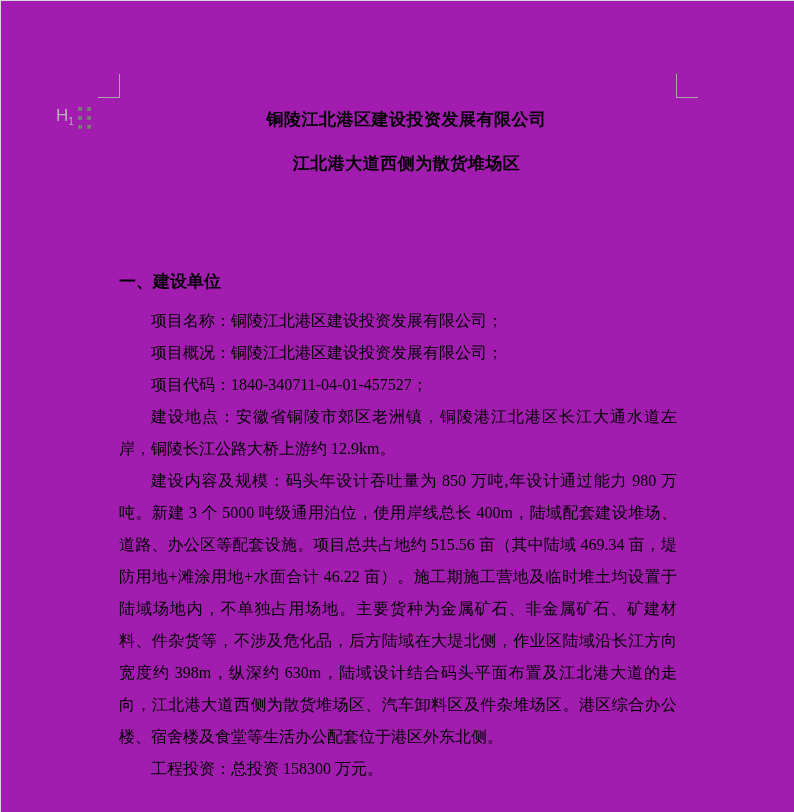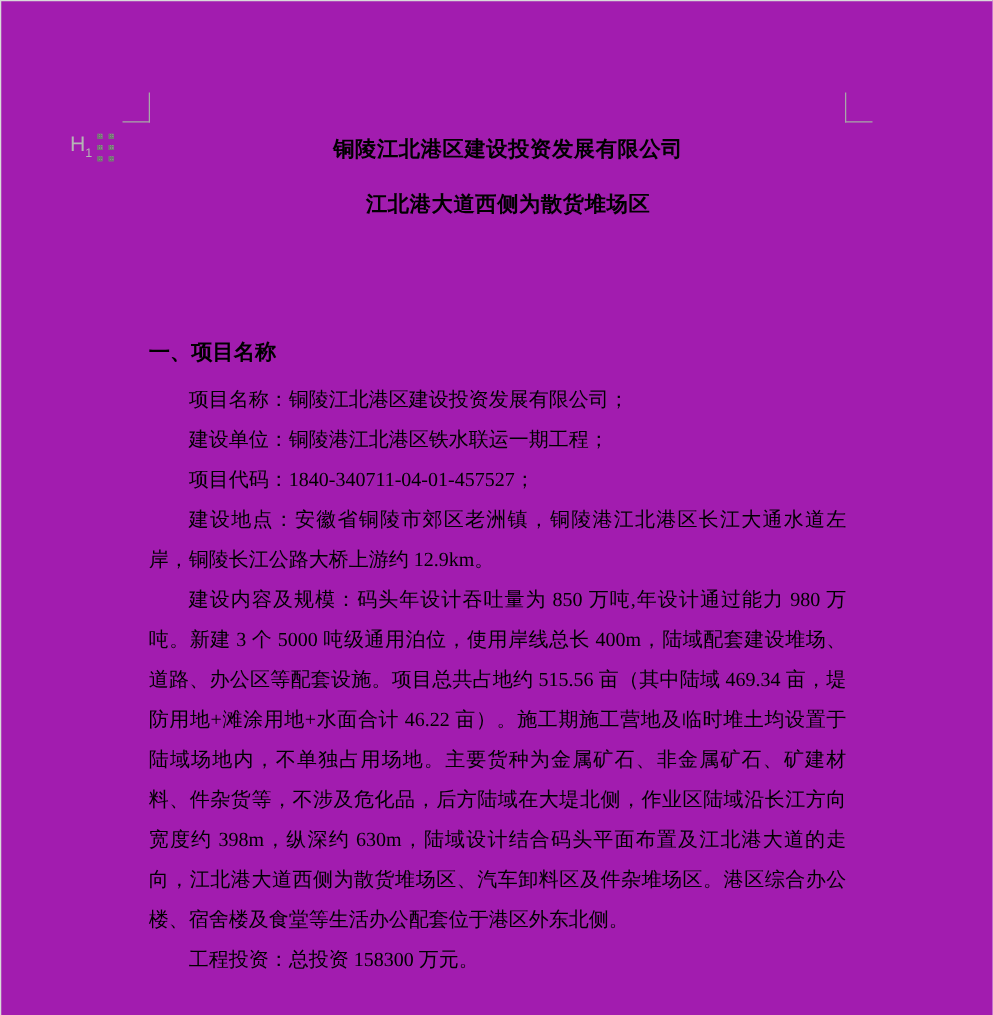--- a/index.html
+++ b/index.html
@@ -112,24 +112,24 @@
       <i></i>
         <i></i>
     </span>
   </div>
 
   <div class="title-block">
     <div>铜陵江北港区建设投资发展有限公司</div>
     <div>江北港大道西侧为散货堆场区</div>
   </div>
 
-  <div class="section-heading">一、项目名称</div>
+  <div class="section-heading">一、建设单位</div>
 
   <div class="body-text">
     <p>项目名称：铜陵江北港区建设投资发展有限公司；</p>
-    <p>建设单位：铜陵港江北港区铁水联运一期工程；</p>
+    <p>项目概况：铜陵江北港区建设投资发展有限公司；</p>
     <p>项目代码：1840-340711-04-01-457527；</p>
     <p>建设地点：安徽省铜陵市郊区老洲镇，铜陵港江北港区长江大通水道左岸，铜陵长江公路大桥上游约 12.9km。</p>
     <p>建设内容及规模：码头年设计吞吐量为 850 万吨,年设计通过能力 980 万吨。新建 3 个 5000 吨级通用泊位，使用岸线总长 400m，陆域配套建设堆场、道路、办公区等配套设施。项目总共占地约 515.56 亩（其中陆域 469.34 亩，堤防用地+滩涂用地+水面合计 46.22 亩）。施工期施工营地及临时堆土均设置于陆域场地内，不单独占用场地。主要货种为金属矿石、非金属矿石、矿建材料、件杂货等，不涉及危化品，后方陆域在大堤北侧，作业区陆域沿长江方向宽度约 398m，纵深约 630m，陆域设计结合码头平面布置及江北港大道的走向，江北港大道西侧为散货堆场区、汽车卸料区及件杂堆场区。港区综合办公楼、宿舍楼及食堂等生活办公配套位于港区外东北侧。</p>
     <p>工程投资：总投资 158300 万元。</p>
   </div>
 
 </div>
 
 </body></html>

